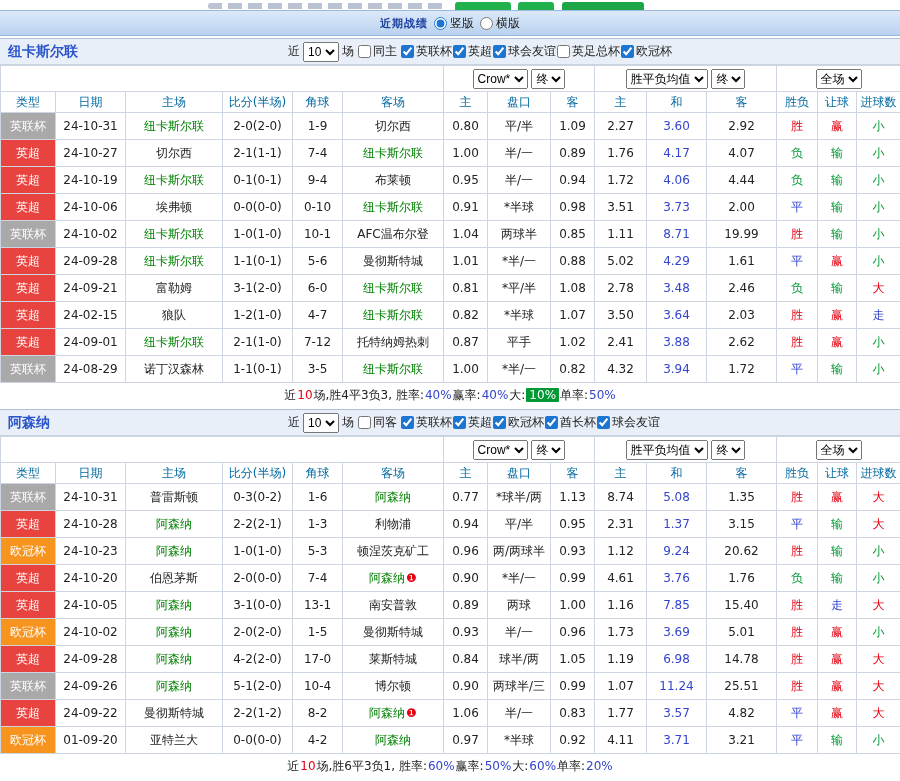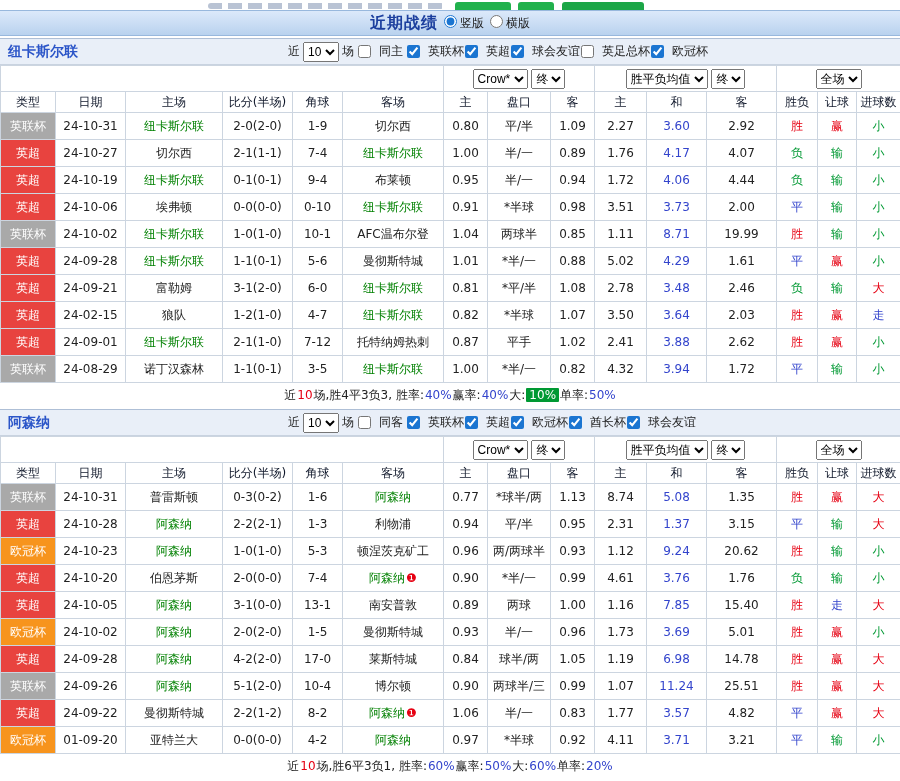--- a/index.html
+++ b/index.html
@@ -19,41 +19,41 @@
     background: repeating-linear-gradient(90deg,#b9c3d4 0 14px, transparent 14px 20px); }
   .frag.g1 { left: 455px; width: 56px; background: #21b14c; }
   .frag.g2 { left: 518px; width: 36px; background: #21b14c; }
   .frag.g3 { left: 562px; width: 82px; background: #1ca647; }
 
   .main-header {
     height: 26px; display: flex; align-items: center; justify-content: center; gap: 5px;
     background: linear-gradient(var(--header-grad-top), var(--header-grad-bottom));
     border-top: 1px solid #98b8dd; border-bottom: 1px solid #98b8dd;
   }
-  .main-title { font-weight: bold; font-size: 16px; letter-spacing: 1px; color: var(--title-navy); }
-  .radio-wrap { display: inline-flex; gap: 2px; cursor: pointer; }
+  .main-title { font-weight: bold; font-size: 11px; letter-spacing: 1px; color: var(--title-navy); }
+  .radio-wrap { display: inline-flex; align-items: center; gap: 2px; cursor: pointer; }
   input[type=radio], input[type=checkbox] { width: 13px; height: 13px; margin: 0 1px; accent-color: #1b75d1; }
 
   .section { margin-top: 2px; }
   .section-header {
     height: 27px; position: relative; display: flex; align-items: center;
     background: #e9eff8; border-top: 1px solid #aebfd6; border-bottom: 1px solid #c9d3e0;
     padding: 0 8px;
   }
   .team-name { font-weight: bold; font-size: 14px; color: var(--accent-blue); }
   .filter { position: absolute; left: 288px; display: flex; align-items: center; gap: 3px; white-space: nowrap; }
-  .filter label { display: inline-flex; align-items: center; gap: 7px; justify-content: center; }
+  .filter label { display: inline-flex; align-items: center; gap: 1px; justify-content: center; }
 
   table { width: 900px; border-collapse: collapse; table-layout: fixed; }
   td {
     border: 1px solid #ccd5e0; text-align: center; height: 27px;
     padding: 0 1px; overflow: hidden; white-space: nowrap;
   }
   tr.selects-row td { height: 26px; }
-  tr.head-row td { height: 21px; color: #0f172a; }
+  tr.head-row td { height: 21px; color: #0369a1; }
   select { font-size: 12px; height: 20px; }
 
   .type-cell { color: #fff; }
   .team { color: var(--team-green); }
   .t-red { color: var(--win-red); }
   .t-green { color: var(--lose-green); }
   .t-blue { color: var(--value-blue); }
   .card-badge { color: var(--win-red); margin-left: 1px; }
 
   .summary { height: 24px; display: flex; align-items: center; justify-content: center; gap: 1px; }

